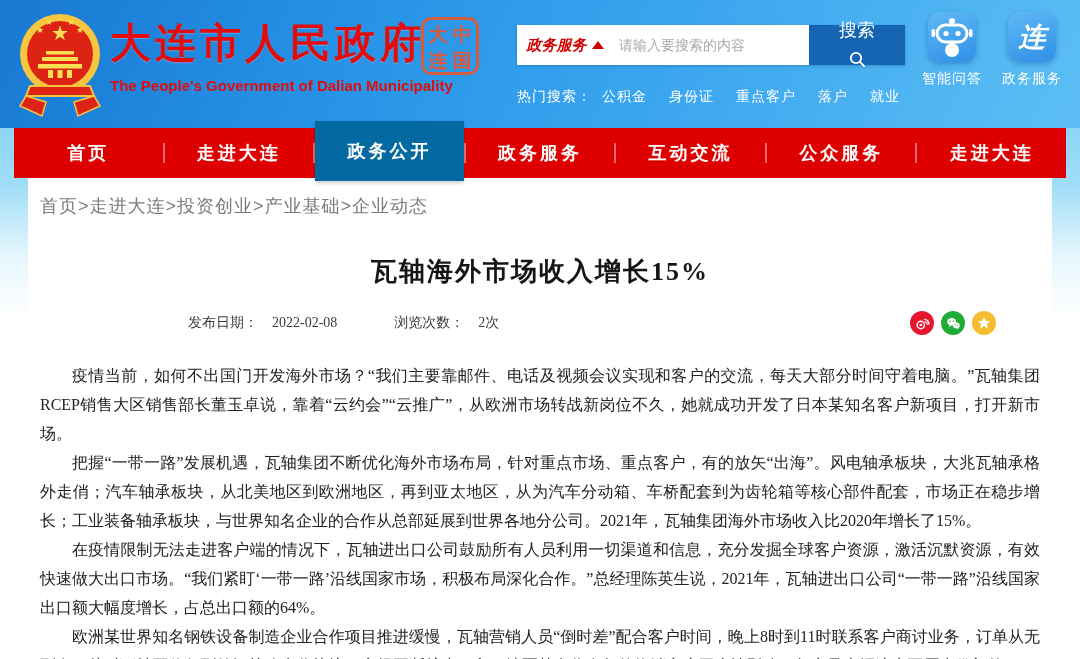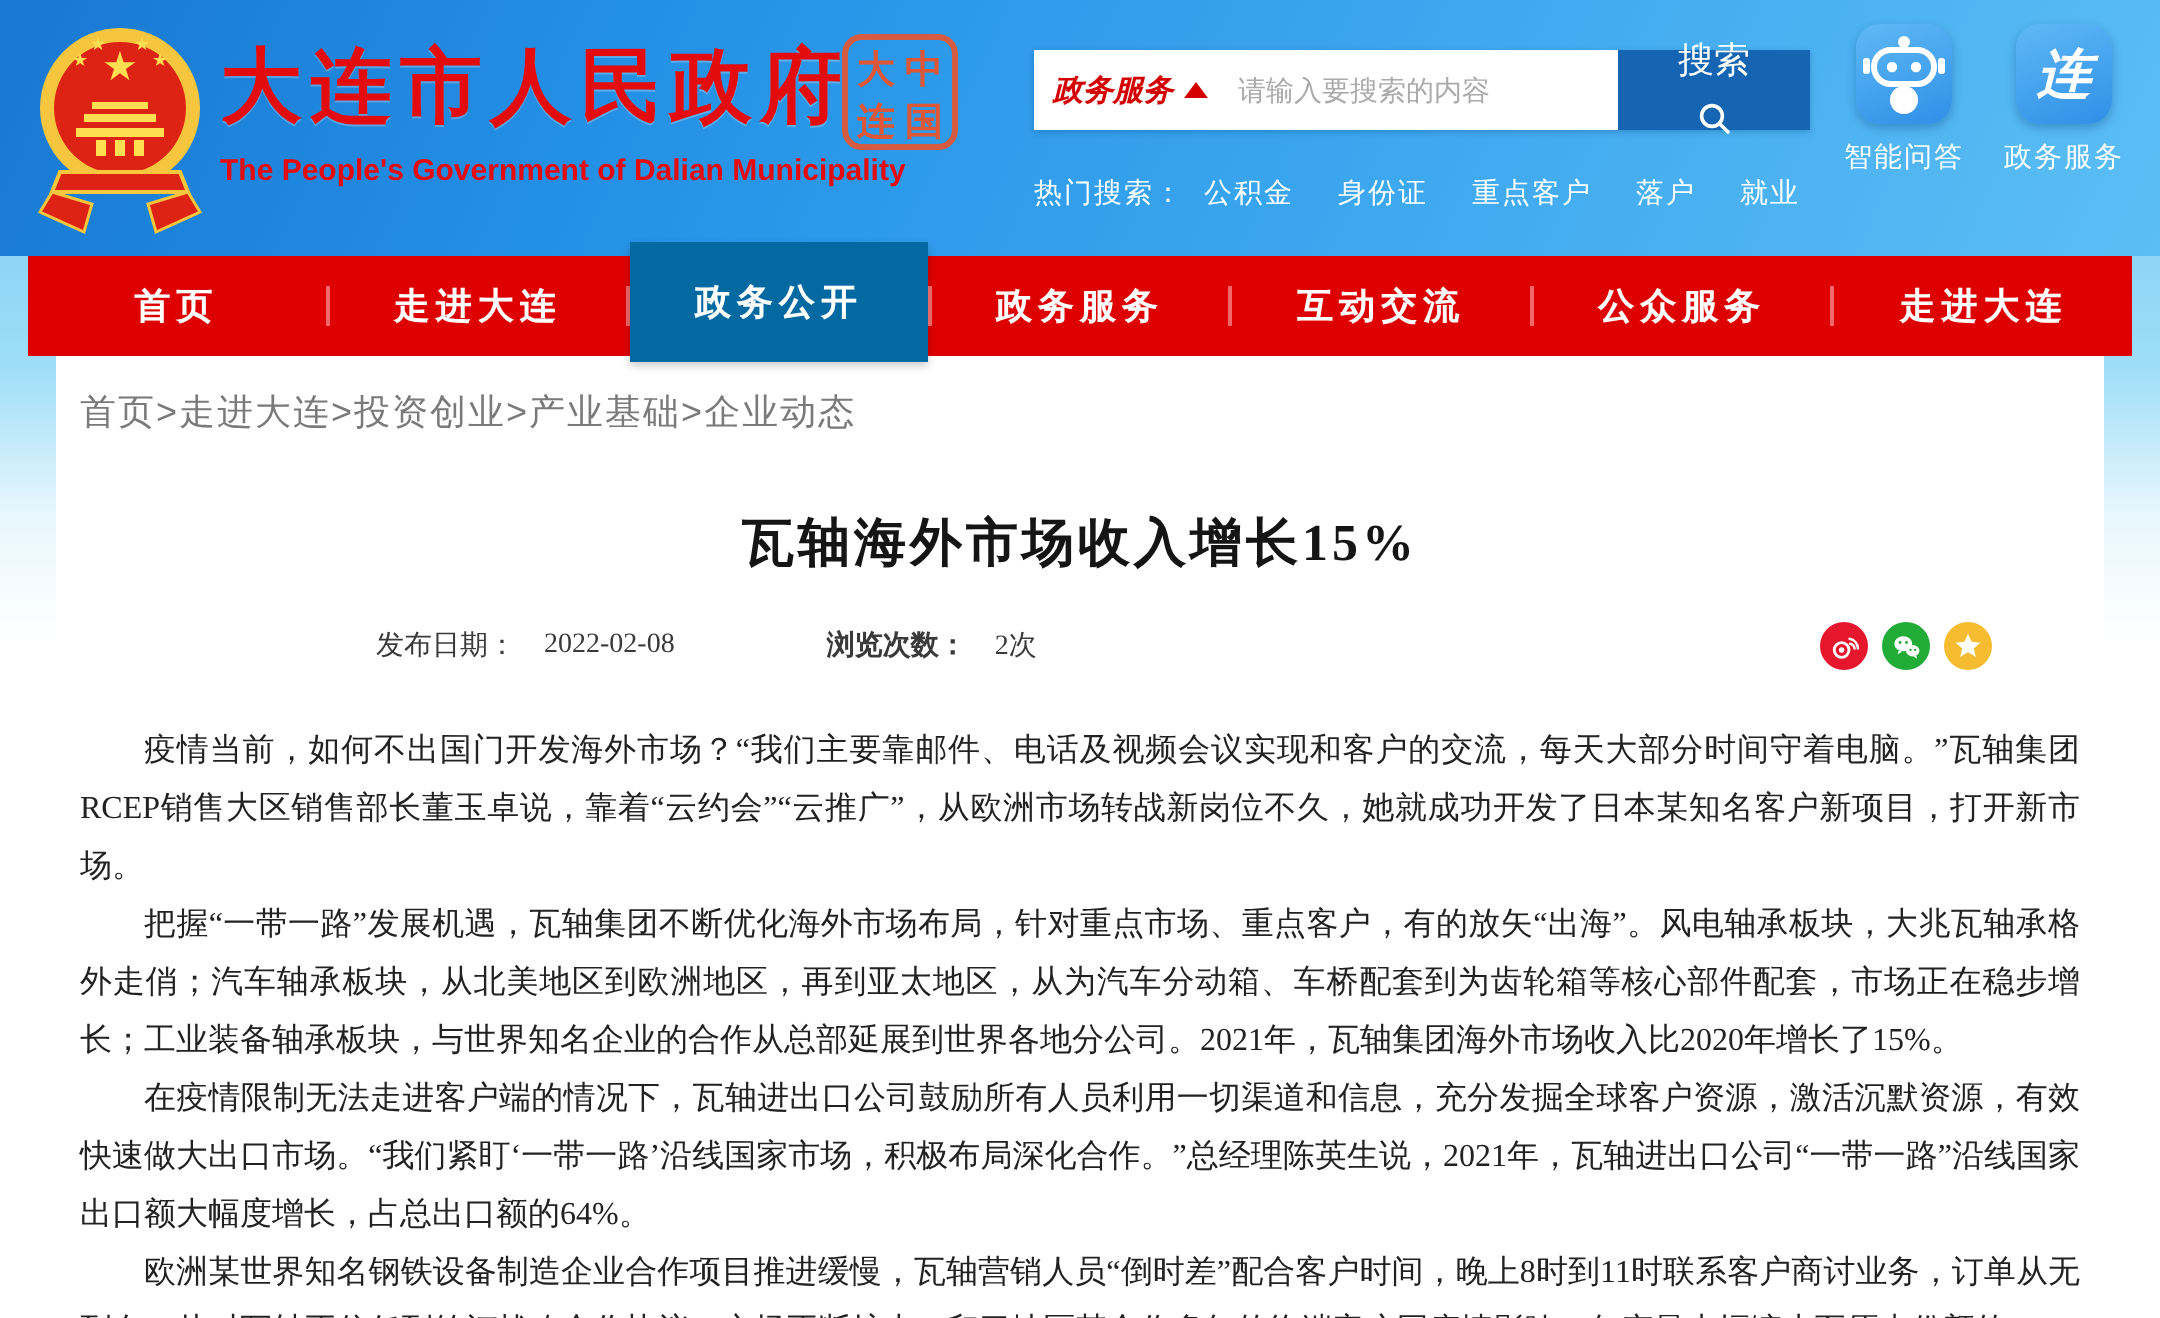--- a/index.html
+++ b/index.html
@@ -62,21 +62,21 @@
   .content { position:relative; margin:0 28px; background:#fff; height:481px; z-index:2; }
   .breadcrumb { padding:16px 0 0 12px; font-size:18px; color:#7a7a7a; letter-spacing:1px; }
   .breadcrumb span { cursor:pointer; }
 
   .article-title { margin-top:36px; text-align:center; font-size:26px; color:#151515;
                    font-family:"Liberation Serif","DejaVu Serif",serif; letter-spacing:2px; }
 
   .meta { margin:22px 56px 0 160px; display:flex; align-items:center; font-size:14px; color:#3a3a3a;
           font-family:"Liberation Serif","DejaVu Serif",serif; }
   .meta .val { margin-left:14px; }
-  .meta-views { margin-left:76px;font-weight:bold; }
+  .meta-views { margin-left:57px; }
   .share { margin-left:auto; display:flex; gap:7px; }
   .share-circle { width:24px; height:24px; border-radius:50%; display:flex; align-items:center;
                   justify-content:center; cursor:pointer; }
   .share-weibo { background:#e6162d; }
   .share-wechat { background:#21ac38; }
   .share-qzone { background:#f5bb31; }
 
   .body-text { margin:26px 12px 0; }
   .body-text p { text-indent:2em; font-size:16px; line-height:29px; color:#222;
                  text-align:justify; font-family:"Liberation Serif","DejaVu Serif",serif; }

